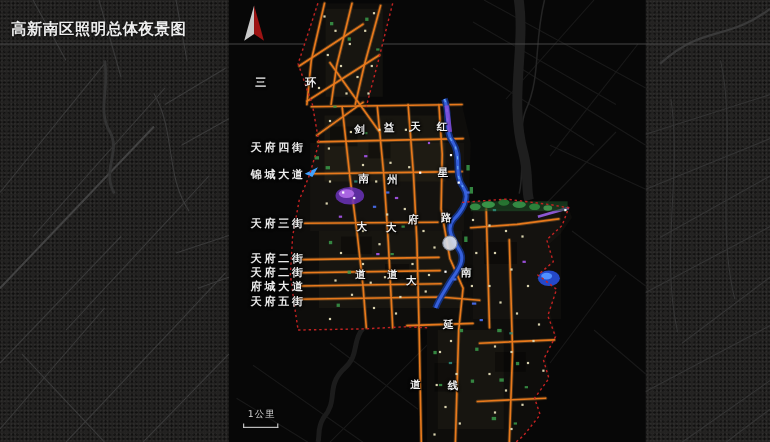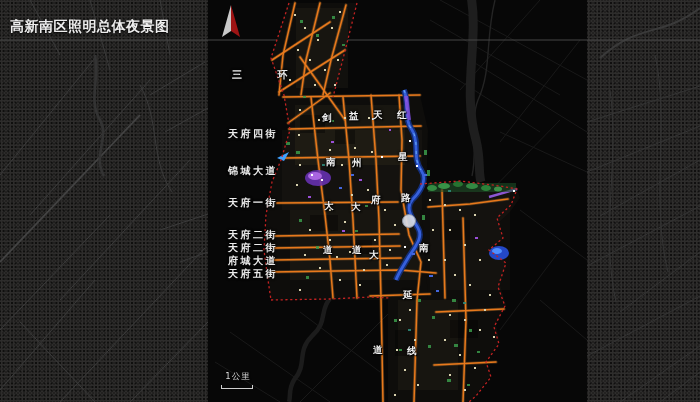--- a/index.html
+++ b/index.html
@@ -334,22 +334,22 @@
   <div class="page-title">高新南区照明总体夜景图</div>
 
   <svg class="compass" width="24" height="40" viewBox="0 0 24 40">
     <polygon points="12,2 3,34 12,28" fill="#c9c9c9"></polygon>
     <polygon points="12,2 21,34 12,28" fill="#9e1414"></polygon>
   </svg>
 
   <div>
     <div class="mlabel ring" style="left:232px;top:68px;">三 环</div>
     <div class="mlabel" style="left:228px;top:127px;">天府四街</div>
-    <div class="mlabel" style="left:228px;top:164px;">锦城大道</div>
-    <div class="mlabel" style="left:228px;top:196px;">天府一街</div>
+    <div class="mlabel" style="left:228px;top:152px;">锦城大道</div>
+    <div class="mlabel" style="left:228px;top:196px;">天府三街</div>
     <div class="mlabel" style="left:228px;top:228px;text-align:center;">天府二街</div>
     <div class="mlabel" style="left:228px;top:241px;">天府二街</div>
     <div class="mlabel" style="left:228px;top:254px;">府城大道</div>
     <div class="mlabel" style="left:228px;top:267px;">天府五街</div>
   </div>
 
   <div>
     <span class="rchar" style="left:322px;top:112px;">剑</span>
     <span class="rchar" style="left:326px;top:156px;">南</span>
     <span class="rchar" style="left:324px;top:200px;">大</span>

